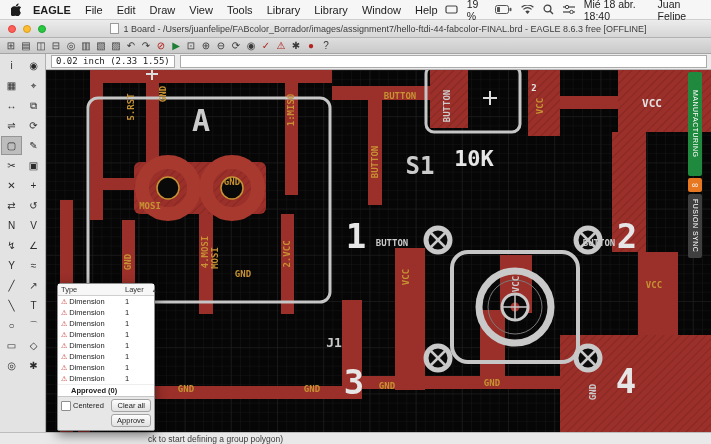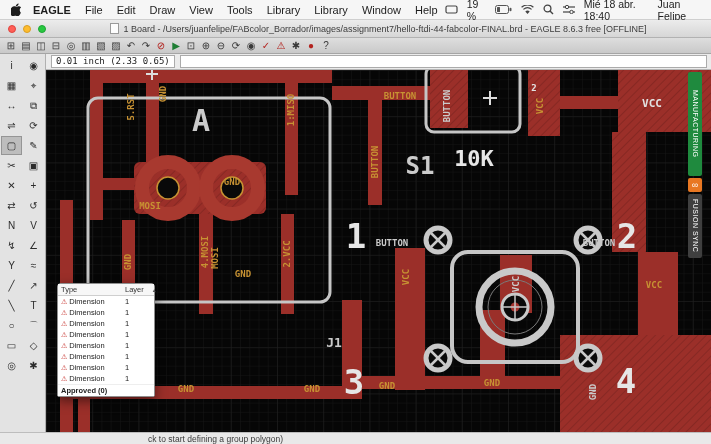--- a/index.html
+++ b/index.html
@@ -92,21 +92,21 @@
              background:#ff5f57;border:1px solid #e0443e;box-sizing:border-box;}
   .warn-y{color:#dfa400;font-size:7px;}
   .drc-head{display:flex;height:11px;align-items:center;background:#f7f7f7;
             border-bottom:1px solid #cfcfcf;padding:0 3px;font-size:7.5px;color:#333;}
   .col-type{flex:1;}
   .col-layer{width:26px;display:flex;align-items:center;gap:8px;}
   .sortmark{font-size:5px;color:#555;}
   .drc-list{background:#fff;}
   .drc-row{display:flex;align-items:center;height:11px;padding:0 3px;}
   .warn-r{color:#c2241f;font-size:7px;margin-right:2px;}
-  .drc-approved{display:flex;align-items:center;height:11px;padding:0 3px;background:#fff;
+  .drc-approved{display:flex;align-items:center;height:11px;padding:0 13px;background:#fff;
                 font-weight:bold;border-top:1px solid #eee;}
   .drc-foot{padding:2px 3px 3px 3px;display:flex;flex-direction:column;gap:2px;background:#e7e7e7;
             border-top:1px solid #c6c6c6;border-radius:0 0 2px 2px;}
   .foot-row{display:flex;align-items:center;justify-content:space-between;}
   .chkwrap{display:flex;align-items:center;gap:2px;}
   .chk{width:8px;height:8px;background:#fff;border:1px solid #8f8f8f;border-radius:1px;}
   .drc-btn{font-size:7.5px;font-family:"Liberation Sans",sans-serif;padding:1px 5px;
            background:linear-gradient(#fdfdfd,#e2e2e2);border:1px solid #a3a3a3;border-radius:3px;color:#222;}
   .foot-row.right{justify-content:flex-end;}
 
@@ -256,21 +256,21 @@
       </span>
       <span class="tbi red">
         <span>●</span>
       </span>
       <span class="tbi">
         <span>?</span>
       </span>
   </div>
 
   <div class="coordbar">
-    <span class="coords">0.01 inch (2.33 0.65)</span>
+    <span class="coords">0.02 inch (2.33 1.55)</span>
     <input class="cmdline" type="text" value="" style="">
   </div>
 
   <div class="palette">
     <span class="pt">
         <span>i</span>
       </span>
       <span class="pt">
         <span>◉</span>
       </span>
@@ -569,19 +569,31 @@
         <div class="drc-row">
           <span class="warn-r">⚠</span>
           <span class="col-type">Dimension</span>
           <span class="col-layer">1</span>
         </div>
 
     </div>
     <div class="drc-approved">
       <span>Approved (0)</span>
     </div>
+    <div class="drc-foot">
+      <div class="foot-row">
+        <span class="chkwrap">
+          <span class="chk"></span>
+          <span>Centered</span>
+        </span>
+        <button class="drc-btn">Clear all</button>
+      </div>
+      <div class="foot-row right">
+        <button class="drc-btn">Approve</button>
+      </div>
+    </div>
   </div>
 
   <div class="statusbar">
     <span class="status-text">ck to start defining a group polygon)</span>
   </div>
 
 </div>
 
 </body></html>

